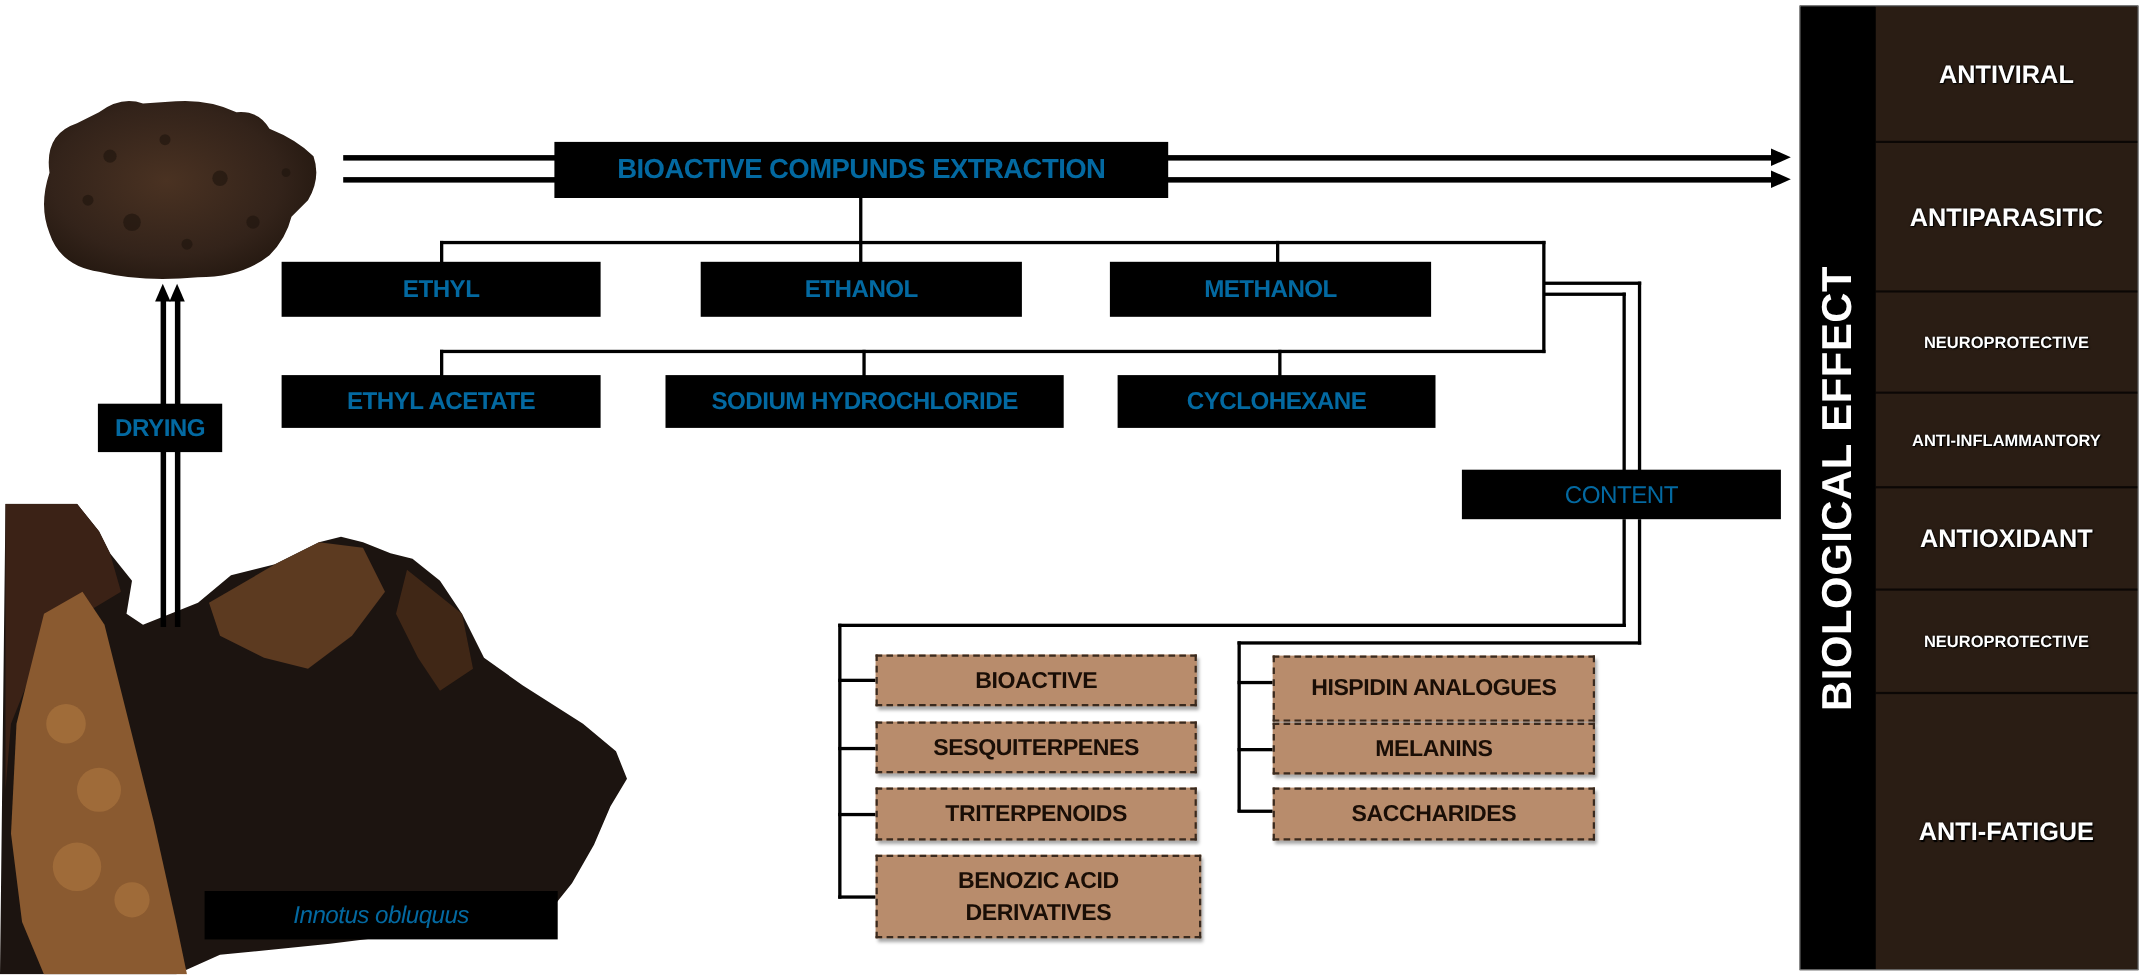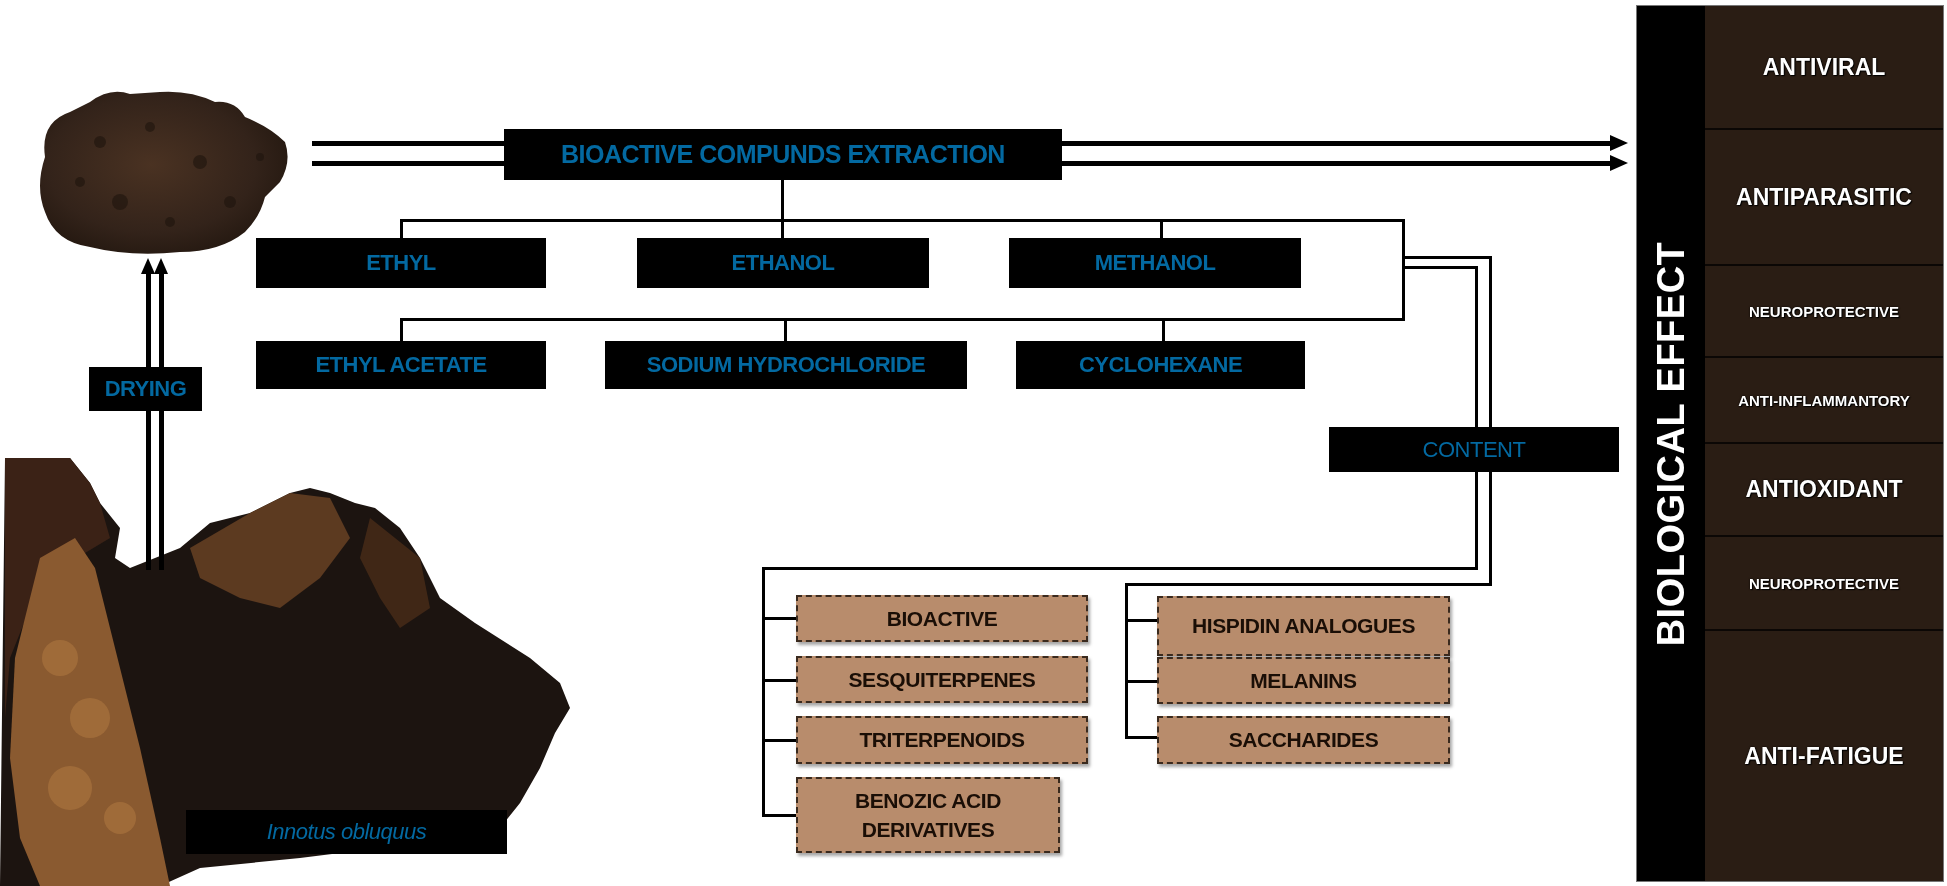--- a/index.html
+++ b/index.html
@@ -106,21 +106,21 @@
 <div class="ln" style="left:762px;top:739px;width:34px;height:3px"></div>
 <div class="ln" style="left:762px;top:814px;width:34px;height:3px"></div>
 
 <div class="ln" style="left:1125px;top:619px;width:32px;height:3px"></div>
 <div class="ln" style="left:1125px;top:680px;width:32px;height:3px"></div>
 <div class="ln" style="left:1125px;top:736px;width:32px;height:3px"></div>
 
 <div class="comp" style="left:796px;top:595px;width:292px;height:47px">BIOACTIVE</div>
 <div class="comp" style="left:796px;top:656px;width:292px;height:47px">SESQUITERPENES</div>
 <div class="comp" style="left:796px;top:716px;width:292px;height:48px">TRITERPENOIDS</div>
-<div class="comp" style="left:796px;top:777px;width:264px;height:76px;padding:0 50px">BENOZIC ACID DERIVATIVES</div>
+<div class="comp" style="left:796px;top:777px;width:296px;height:76px;padding:0 50px">BENOZIC ACID DERIVATIVES</div>
 <div class="comp" style="left:1157px;top:596px;width:293px;height:60px">HISPIDIN ANALOGUES</div>
 <div class="comp" style="left:1157px;top:657px;width:293px;height:47px">MELANINS</div>
 <div class="comp" style="left:1157px;top:716px;width:293px;height:48px">SACCHARIDES</div>
 
 <div class="effect-panel">
   <div class="strip">
     <span>BIOLOGICAL EFFECT</span>
   </div>
   <div class="cells">
     <div class="cell" style="height:124px;font-size:23px">ANTIVIRAL</div>

